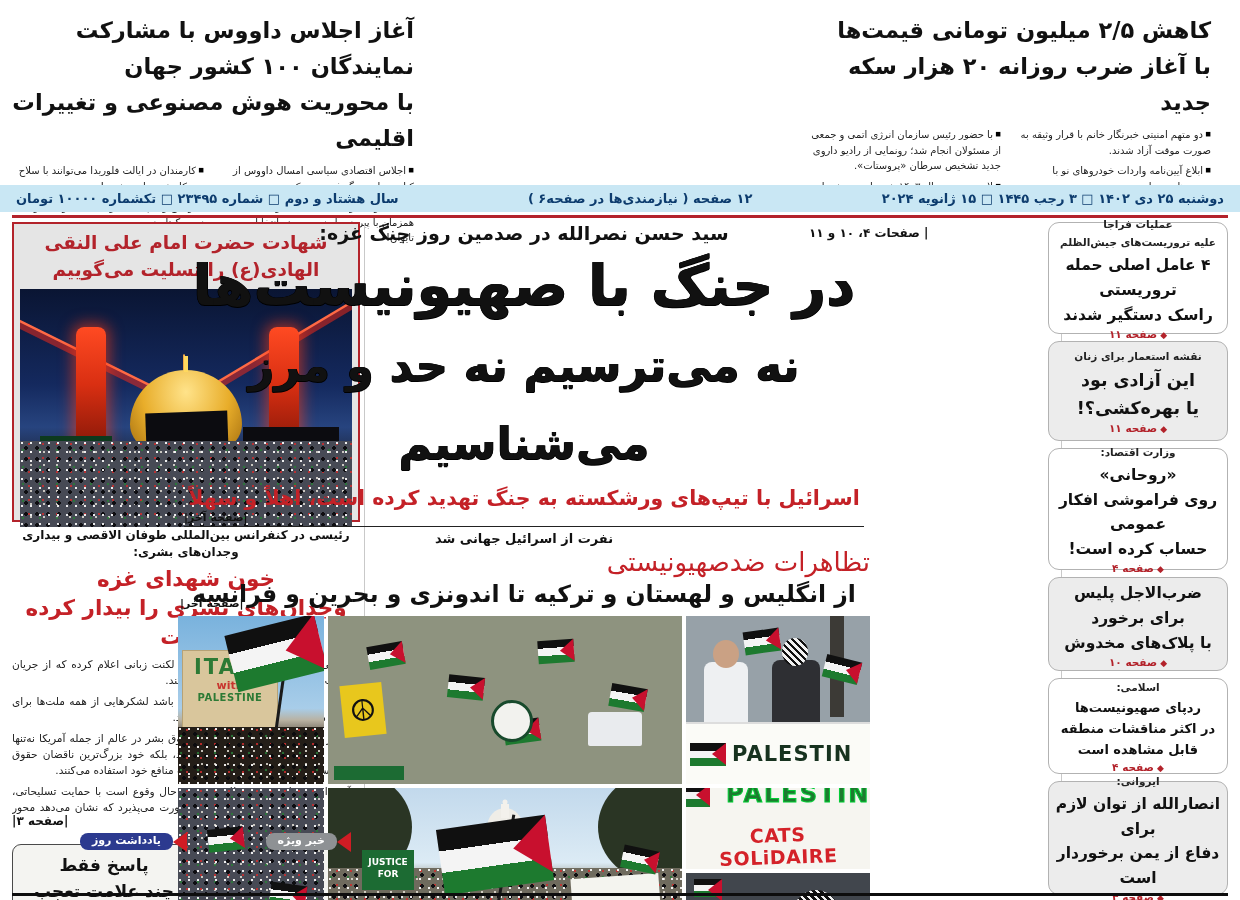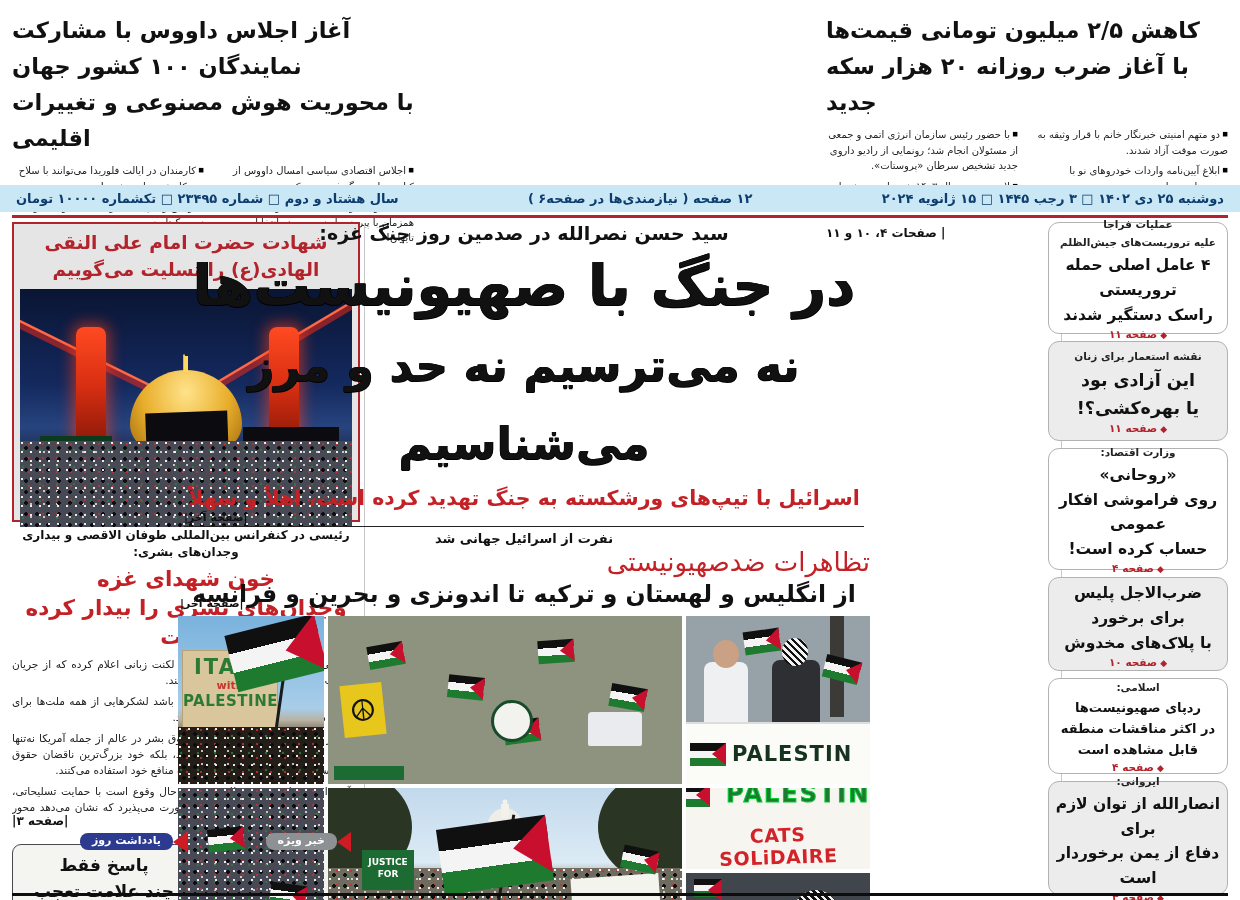--- a/index.html
+++ b/index.html
@@ -8,24 +8,24 @@
   body { font-family: "DejaVu Sans", sans-serif; }
   #paper {
     position: relative; width: 1240px; height: 900px;
     background: #fff; margin: 0 auto; overflow: hidden; direction: rtl;
     color:#111;
   }
   .preline { white-space: pre-line; }
 
   
   .tstory { position: absolute; top: 12px; width: 402px; }
-  .tstory.right { right: 12px; }
+  .tstory.right { right: 29px; }
   .tstory.left  { left: 12px; }
   .tstory .thead {
-    font-size: 22.5px; font-weight: 900; text-align: left;
+    font-size: 22.5px; font-weight: 900; text-align: right;
     line-height: 1.6; margin-bottom: 7px; letter-spacing: -0.3px;
   }
   .tstory .bullets {
     column-count: 2; column-gap: 18px; column-fill: auto;
     height: 96px; overflow: hidden;
     font-size: 10px; line-height: 1.55; text-align: right; color:#222;
   }
   .bullets p { margin: 0 0 5px; }
   .bullets p::before { content:"◼ "; font-size: 7px; vertical-align: 2px; color:#000; }
   .pageref-left { text-align: left; font-weight: bold; font-size: 12px; margin-top: 3px; }
@@ -165,21 +165,21 @@
   .pflag.big { width: 92px; height: 58px; }
   .pflag.big::after { border-top-width: 29px; border-bottom-width: 29px; border-right-width: 36px; }
   .pole { position: absolute; width: 3px; background: #1a1a1a; }
 
   
   .ph-italy { background: linear-gradient(180deg,#79b2dd 0%,#a8cde9 55%,#b9b2a2 62%,#3c332b 75%,#191410 100%); }
   .itsign { position: absolute; left: 4px; top: 34px; width: 96px; height: 78px;
     background: #d9c69c; border: 1px solid #b6a276; text-align: center; padding-top: 4px; }
   .itsign .l1 { font-size: 21px; font-weight: 900; color: #2d7a35; letter-spacing: 2px; }
   .itsign .l2 { font-size: 11px; font-weight: bold; color: #c8352e; }
-  .itsign .l3 { font-size: 15px; font-weight: 900; color: #2d7a35; letter-spacing: 0.5px; }
+  .itsign .l3 { font-size: 10px; font-weight: 900; color: #2d7a35; letter-spacing: 0.5px; }
   .ph-italy .crowdband { position: absolute; bottom: 0; height: 34%; width: 100%; background-color:#241e18; }
 
   
   .ph-london { background-color: #8e937f; }
   .peace { position: absolute; left: 14px; bottom: 48px; width: 42px; height: 52px; background: #e8c71d;
     display: flex; align-items: center; justify-content: center; font-size: 30px; color: #111; transform: rotate(-6deg); }
   .whitecirc { position: absolute; left: 46%; bottom: 42px; width: 42px; height: 42px; border-radius: 50%;
     background: #f2f2ee; border: 3px solid #184a2c; }
   .greenband { position: absolute; left: 6px; bottom: 4px; width: 70px; height: 14px; background: #1c6b33; }
   .van { position: absolute; right: 40px; bottom: 38px; width: 54px; height: 34px; background: #e9ebee; border-radius: 4px 4px 2px 2px; }

